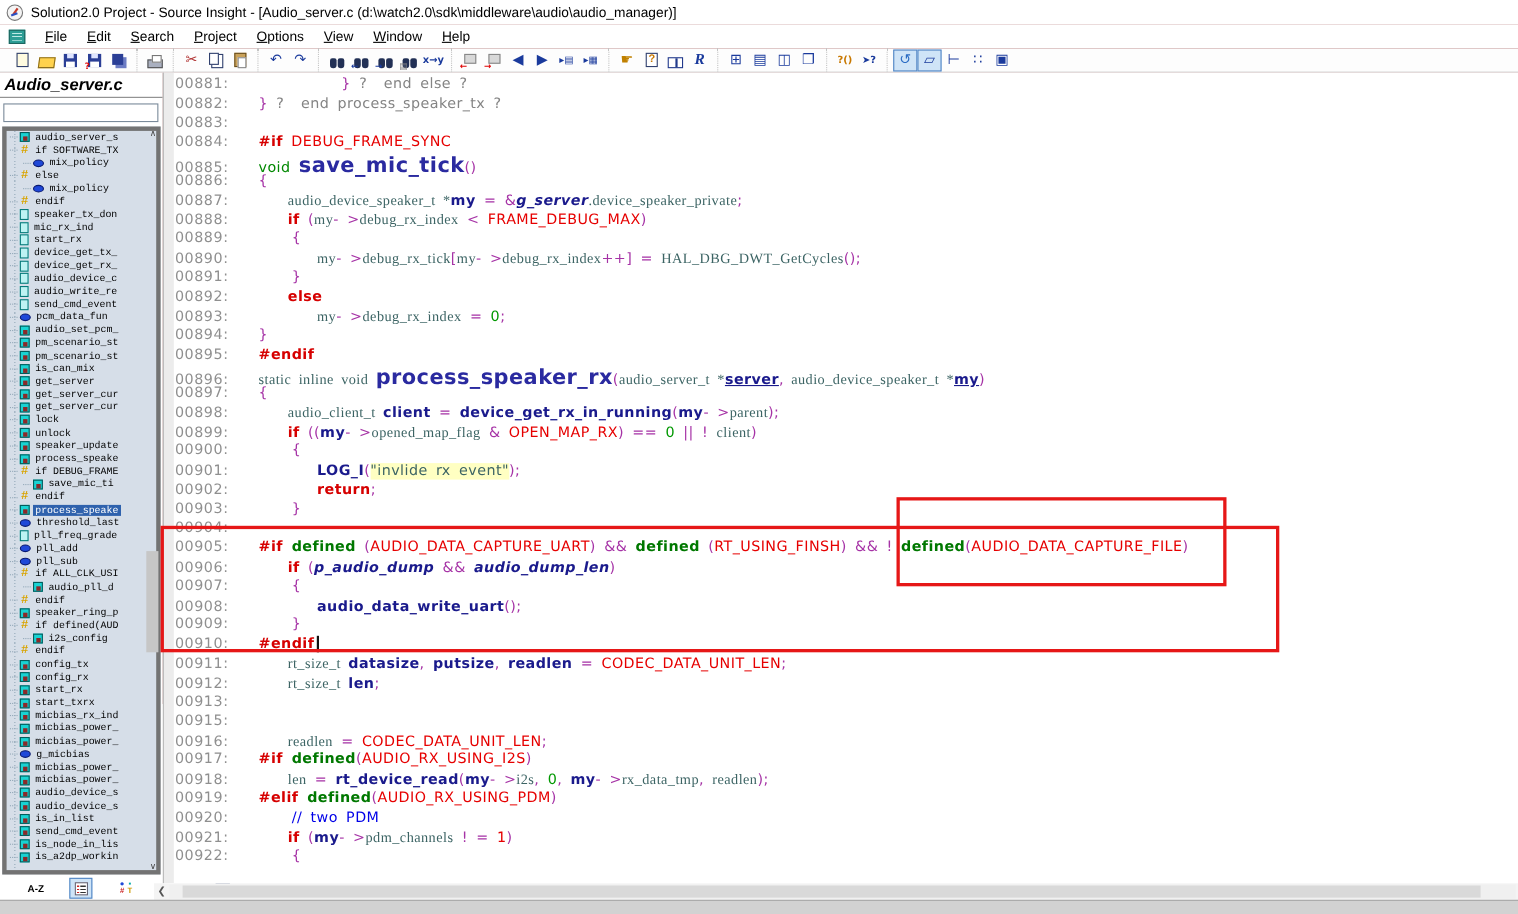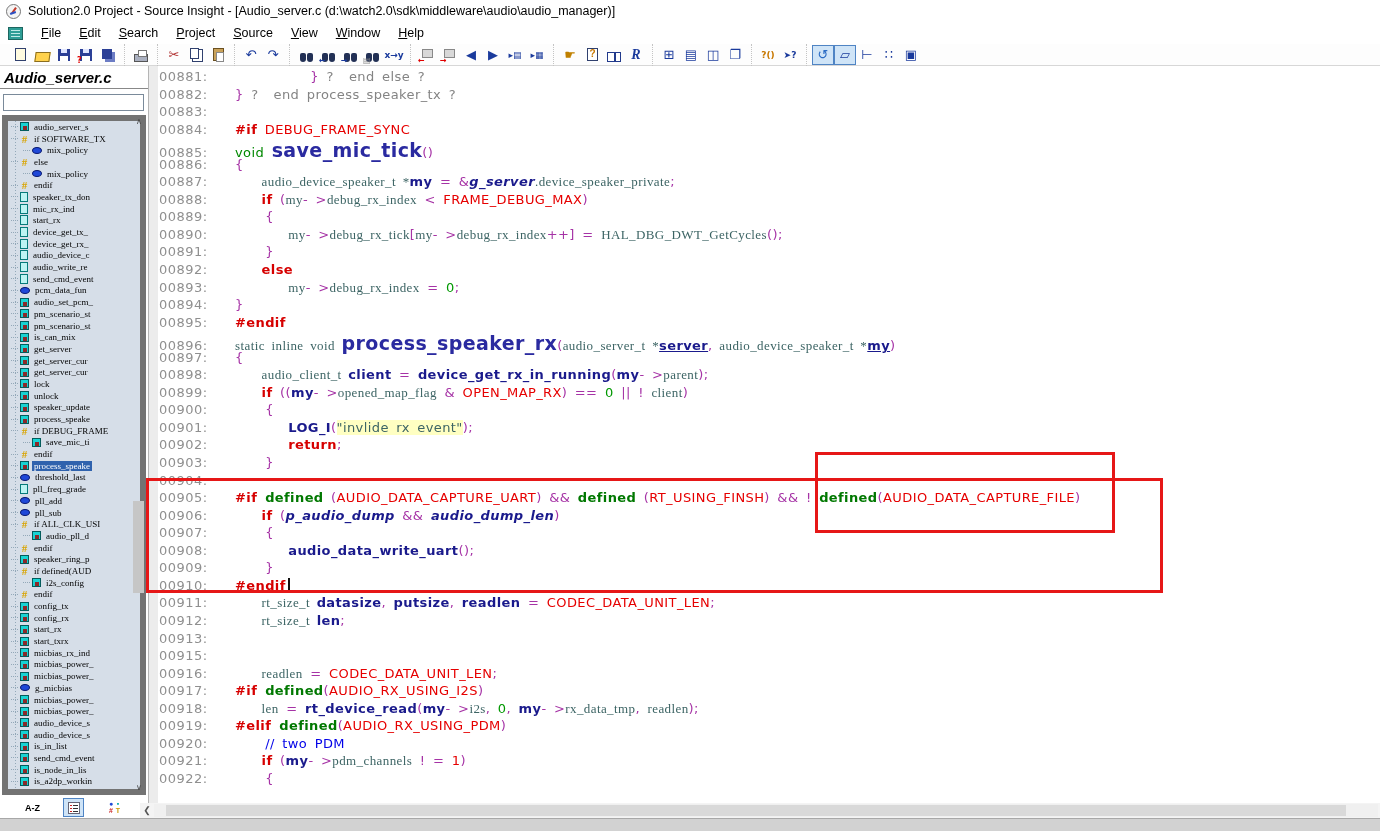--- a/index.html
+++ b/index.html
@@ -81,22 +81,22 @@
   .i-symtypes span:nth-child(1){color:#1f48d8;} .i-symtypes span:nth-child(2){color:#0aa;}
   .i-symtypes span:nth-child(3){color:#c22;} .i-symtypes span:nth-child(4){color:#c90;}
 
   
   .sidebar { position:absolute; left:0; top:66px; width:148px; height:737px; background:#fff; }
   .sb-title { font-size:15px; font-weight:bold; font-style:italic; color:#000;
     padding:3px 0 2px 4px; border-bottom:1px solid #888; }
   .sb-search { margin:3px 3px 2px 3px; }
   .sb-search input { width:141px; height:17px; border:1px solid #7a8a9a; font-size:10px; padding:0 2px; }
   .symbol-list { position:absolute; left:2px; top:49px; width:144px; height:680px;
-    background:#d6dee8; border:6px solid #737373; overflow:hidden;
-    font-family:Liberation Serif, serif; font-size:9px; color:#000; }
+    background:#d6dee8; border:4px solid #737373; overflow:hidden;
+    font-family:Liberation Mono, monospace; font-size:9px; color:#000; }
   .symbol-list .guide { position:absolute; left:7px; top:0; width:1px; height:100%;
     background:repeating-linear-gradient(to bottom,#93a8b8 0 1px, transparent 1px 3px); }
   .sym-item { height:11.7px; display:flex; align-items:center; padding-left:3px; white-space:nowrap; position:relative; }
   .sym-item .stub { width:7px; border-top:1px dotted #93a8b8; margin-right:2px; flex:0 0 auto; }
   .sym-item.child { padding-left:15px; }
   .sym-label { padding:0 2px; }
   .sym-label.sel { background:#2f62ad; color:#fff; }
   .ic { flex:0 0 auto; margin-right:3px; display:inline-block; }
   .ic-square { width:9px; height:9px; background:#19d3d3; border:1px solid #045c5c; position:relative; }
   .ic-square::after { content:""; position:absolute; left:2px; top:3px; width:4px; height:4px; background:#8a2a2a; }
@@ -163,21 +163,21 @@
     <div class="title-text">Solution2.0 Project - Source Insight - [Audio_server.c (d:\watch2.0\sdk\middleware\audio\audio_manager)]</div>
   </div>
 
   <div class="menubar">
     <div class="child-icon"></div>
     <div id="menu-items" style="display:flex;">
         <div class="menu-item">File</div>
         <div class="menu-item">Edit</div>
         <div class="menu-item">Search</div>
         <div class="menu-item">Project</div>
-        <div class="menu-item">Source</div>
+        <div class="menu-item">Options</div>
         <div class="menu-item">View</div>
         <div class="menu-item">Window</div>
         <div class="menu-item">Help</div>
       </div>
   </div>
 
   <div class="toolbar" id="toolbar">
       <div class="tb-group">
         <div class="tbtn">
           <div class="i-page"></div>

